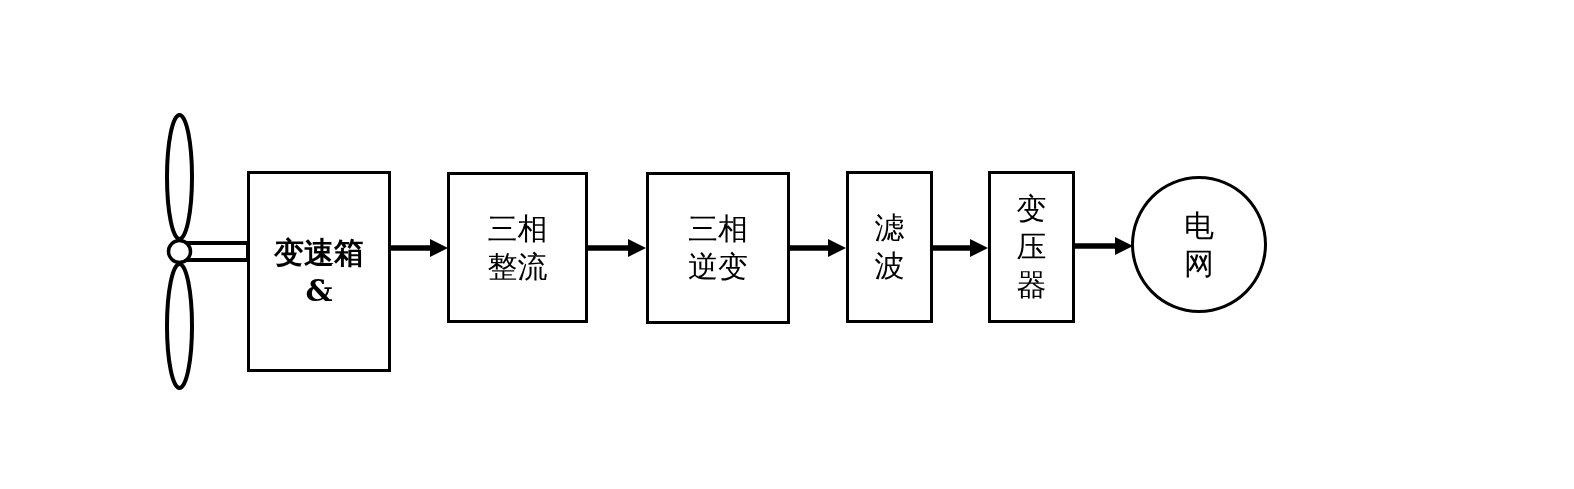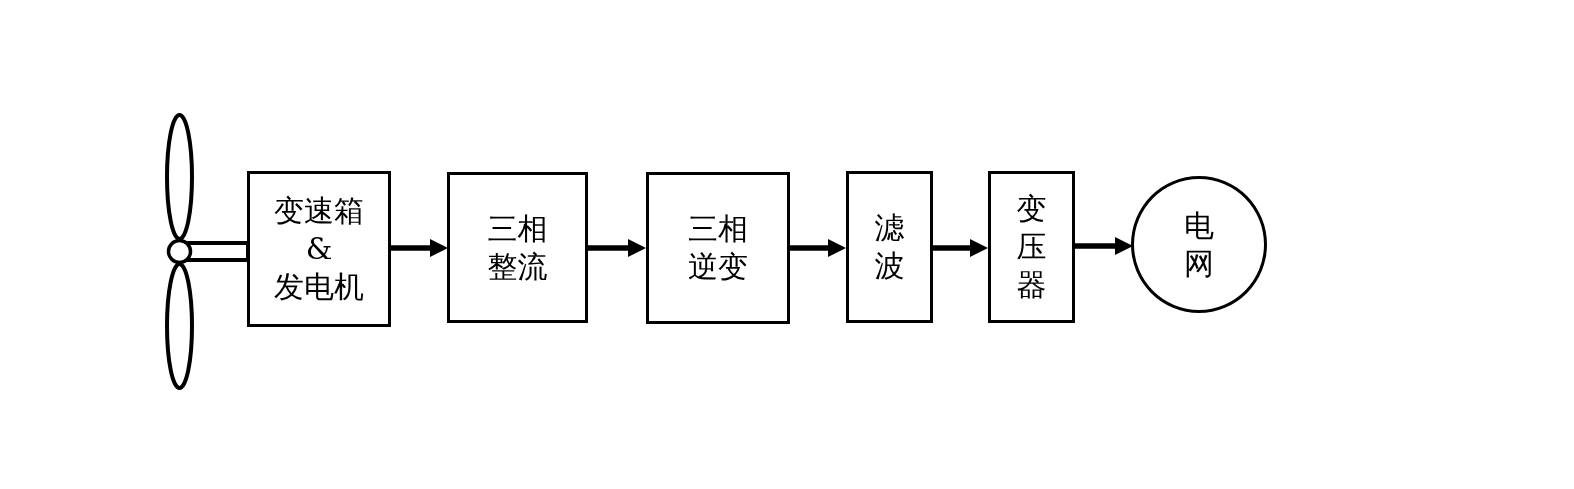--- a/index.html
+++ b/index.html
@@ -70,24 +70,23 @@
     <g>
       <line x1="933" y1="248" x2="972" y2="248" stroke="#000000" stroke-width="5.5"></line>
       <polygon points="988,248 970,239 970,257" fill="#000000"></polygon>
     </g>
     <g>
       <line x1="1075" y1="246" x2="1117" y2="246" stroke="#000000" stroke-width="5.5"></line>
       <polygon points="1133,246 1115,237 1115,255" fill="#000000"></polygon>
     </g>
   </svg>
 
-  <div class="node rect" style="left:247px; top:171px; width:144px; height:156px;">
+  <div class="node rect" style="left:247px; top:171px; width:144px; height:201px;font-weight:bold;">
     <div class="ln">变速箱</div>
     <div class="ln">&amp;</div>
-    <div class="ln">发电机</div>
   </div>
 
   <div class="node rect" style="left:447px; top:172px; width:141px; height:151px;">
     <div class="ln">三相</div>
     <div class="ln">整流</div>
   </div>
 
   <div class="node rect" style="left:646px; top:172px; width:144px; height:152px;">
     <div class="ln">三相</div>
     <div class="ln">逆变</div>

